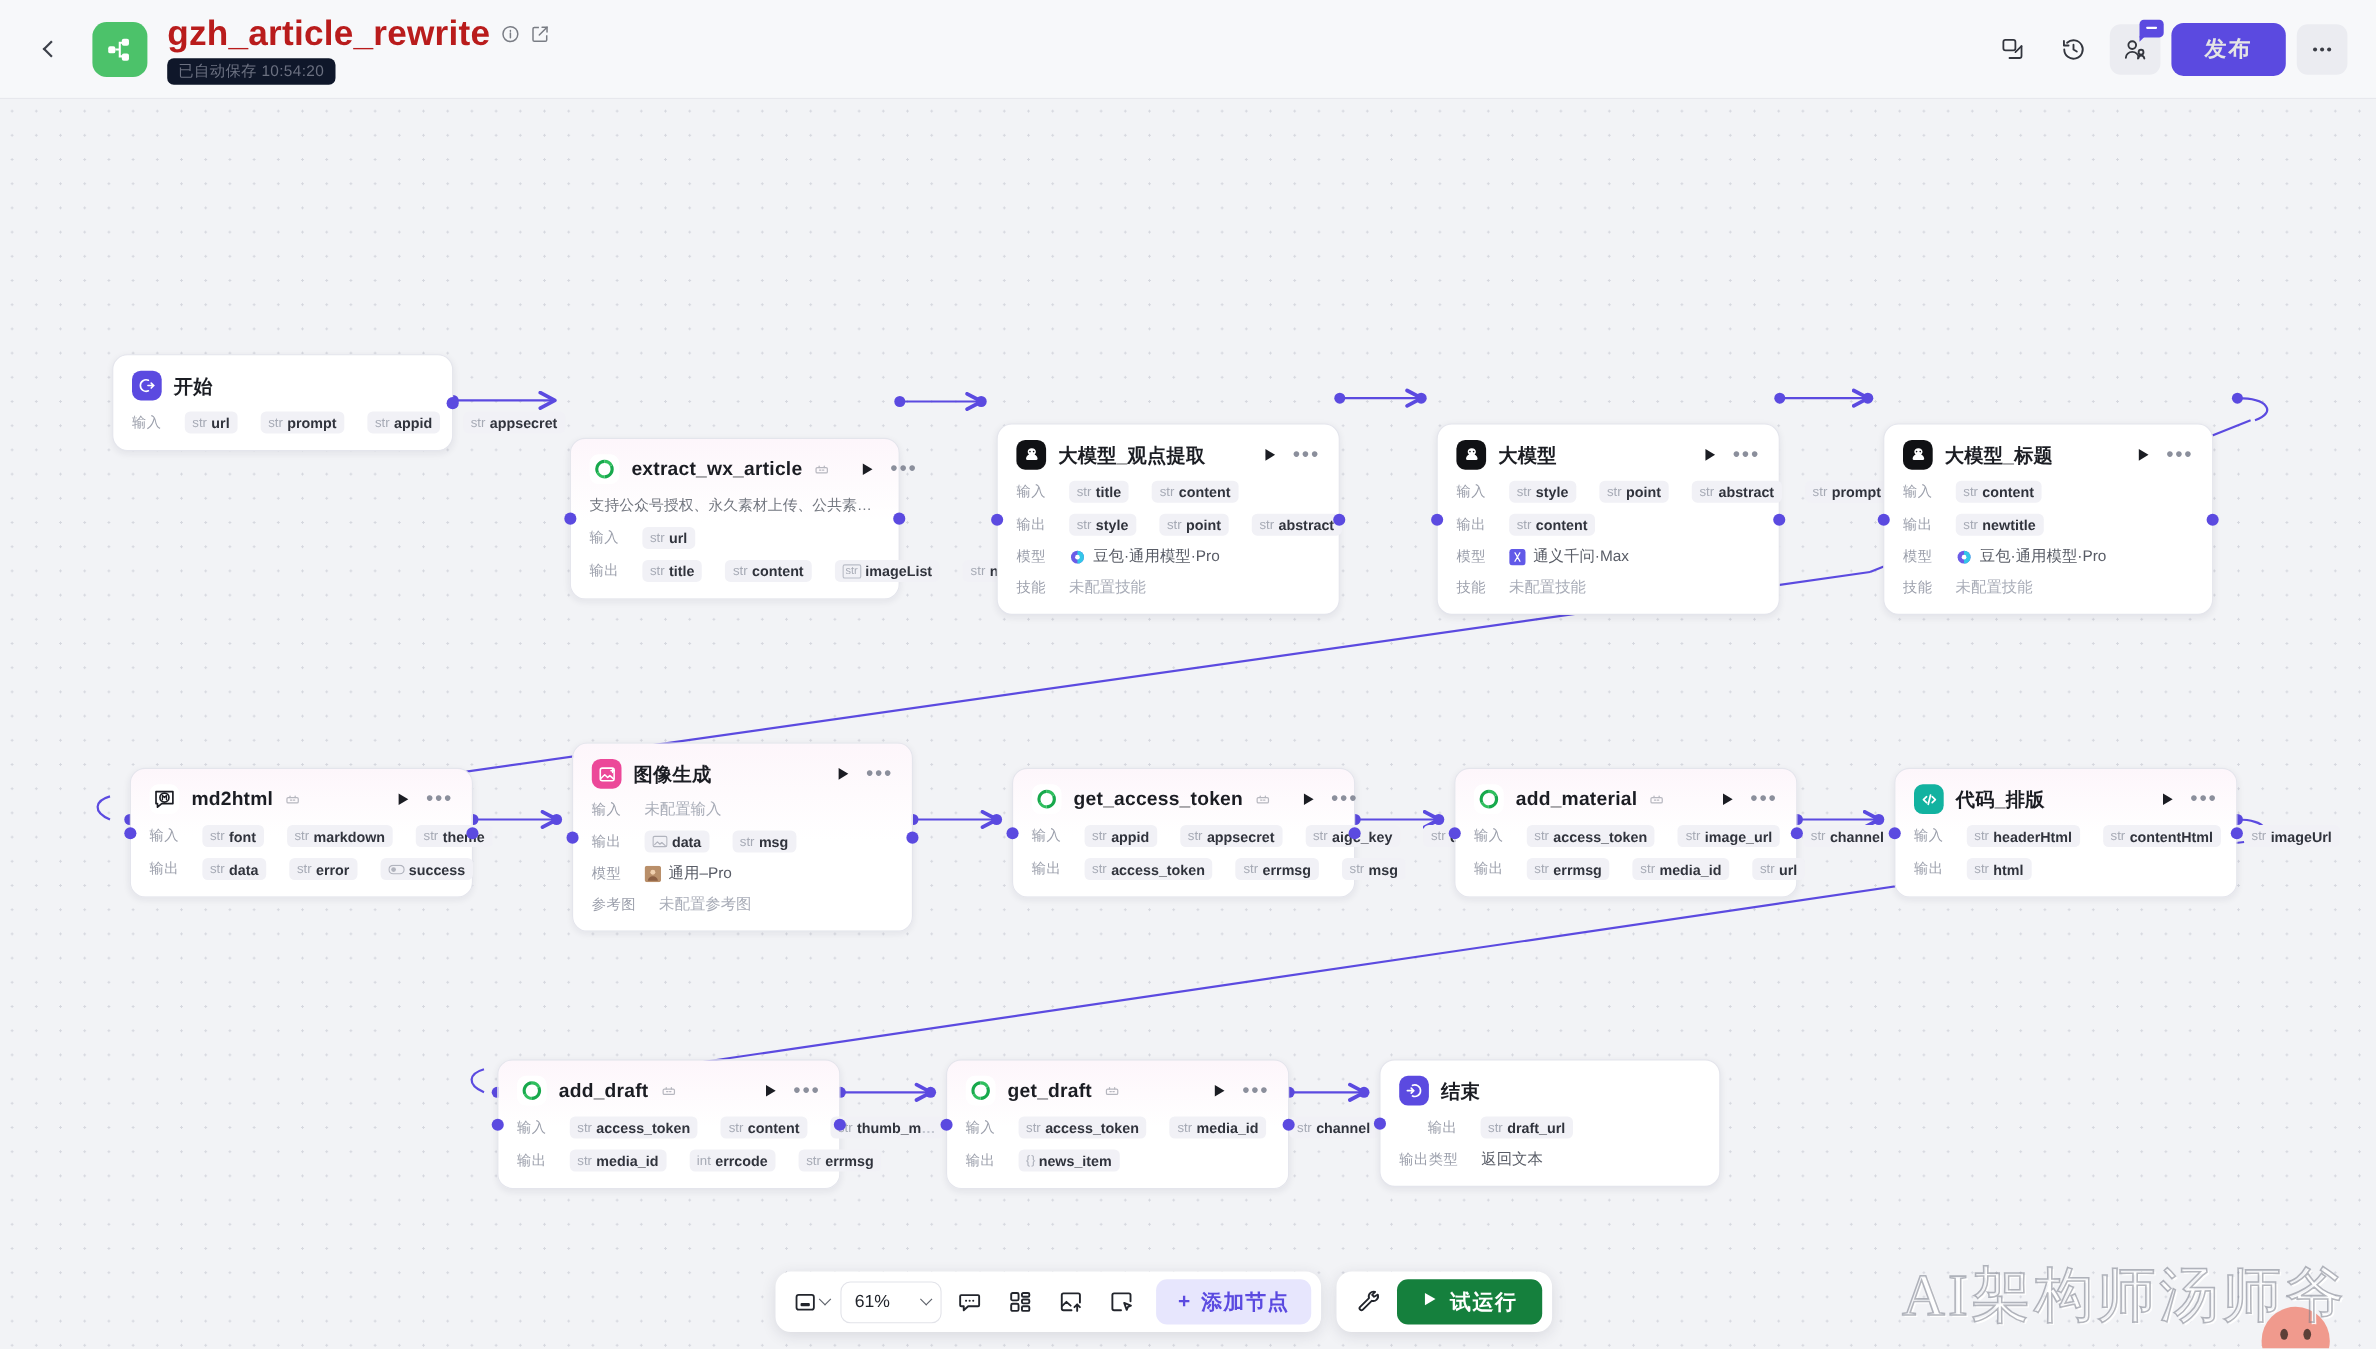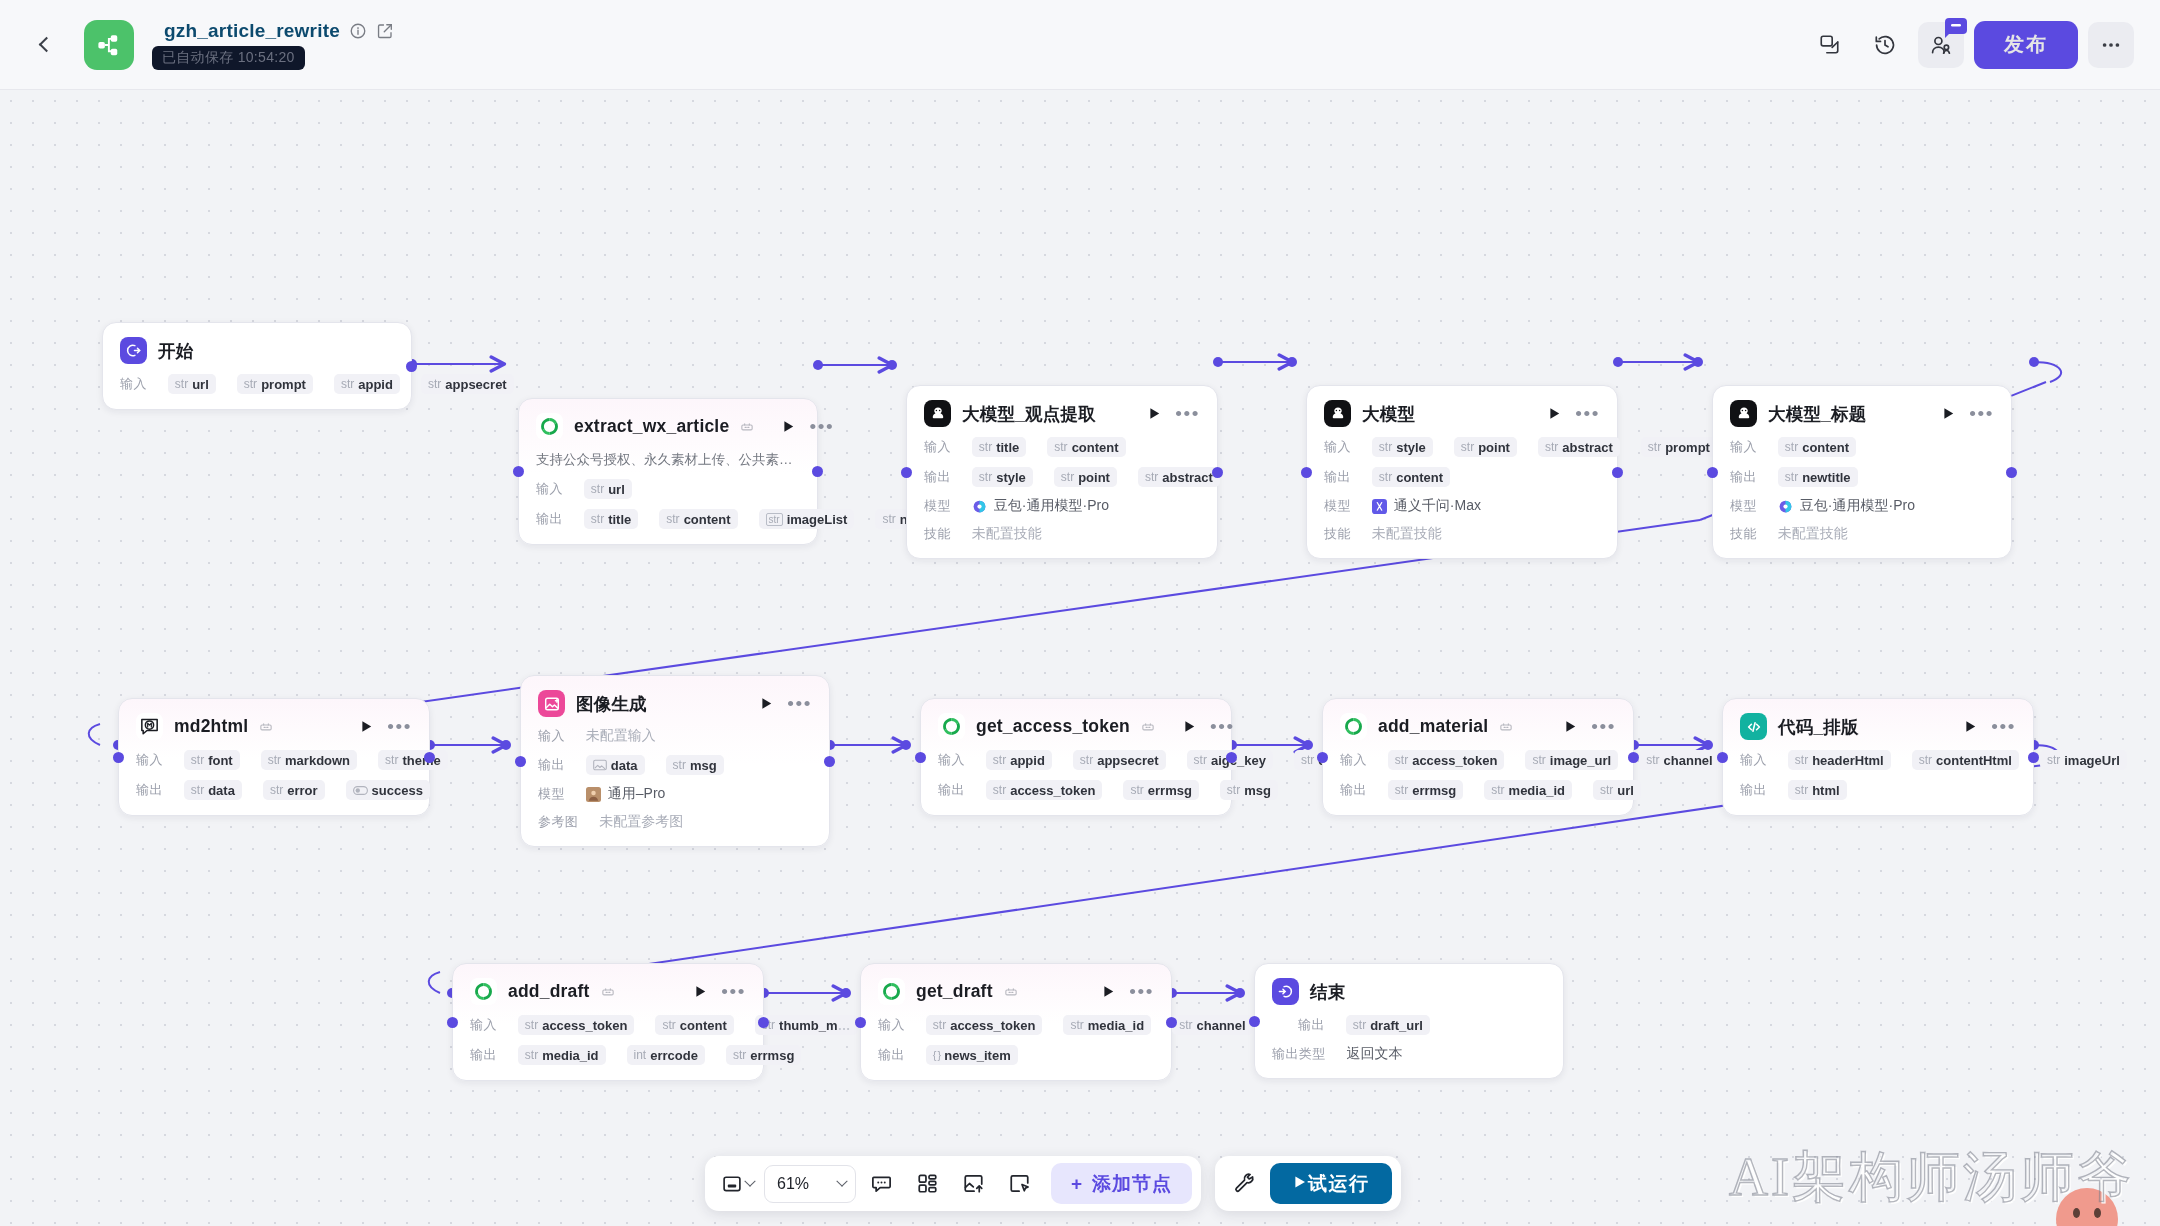--- a/index.html
+++ b/index.html
@@ -25,21 +25,21 @@
     cursor: pointer; border-radius: 8px;
   }
   .chev { width: 11px; height: 11px; border-left: 2.2px solid #3c4049; border-bottom: 2.2px solid #3c4049; transform: rotate(45deg); }
   #app-logo {
     width: 50px; height: 50px; border-radius: 13px; margin-left: 18px;
     background: #4cc26a; display: flex; align-items: center; justify-content: center;
     flex: none;
   }
   #title-wrap { margin-left: 18px; display: flex; flex-direction: column; justify-content: center; gap: 4px; }
   #title-line { display: flex; align-items: center; gap: 9px; }
-  #app-title { font-size: 19px; font-weight: 700; letter-spacing: .2px; color: #0c4a6e; margin-left: 12px; }
+  #app-title { font-size: 32px; font-weight: 700; letter-spacing: .2px; color: #b91c1c; }
   .hicon { cursor: pointer; opacity: .72; display: flex; align-items: center; }
   #save-status {
     align-self: flex-start;
     font-size: 14px; color: #6b7080; background: #0f172a;
     padding: 3px 10px; border-radius: 6px; letter-spacing: .3px;
   }
   #topbar-right { margin-left: auto; display: flex; align-items: center; gap: 10px; padding-right: 26px; }
   .tb-icon-btn {
     width: 46px; height: 46px; border-radius: 10px; background: transparent;
     display: flex; align-items: center; justify-content: center; cursor: pointer; position: relative;
@@ -127,23 +127,23 @@
     width: 92px; height: 38px; border: 1px solid #e2e3e9; border-radius: 9px;
     padding: 0 9px 0 12px; cursor: pointer; margin-left: 2px;
   }
   #zoom-value { font-size: 16px; color: #22252c; font-weight: 400; }
   #add-node-btn {
     background: #e7e6fd; color: #5b4ae0; font-size: 19px; font-weight: 700;
     height: 41px; padding: 0 20px; border-radius: 10px; display: flex; align-items: center;
     gap: 9px; cursor: pointer; margin-left: 7px; letter-spacing: 1px; border: none;
   }
   #run-btn {
-    background: #0369a1; color: #fff; font-size: 19px; font-weight: 700;
+    background: #15803d; color: #fff; font-size: 19px; font-weight: 700;
     height: 41px; padding: 12px 22px; border-radius: 10px; display: flex; align-items: center;
-    cursor: pointer; border: none; letter-spacing: 1.5px;
+    gap: 10px; cursor: pointer; border: none; letter-spacing: 1.5px;
   }
   .caret { width: 8px; height: 8px; border-right: 1.8px solid #5c6069; border-bottom: 1.8px solid #5c6069; transform: rotate(45deg) translate(-2px,-2px); }
 
   
   #watermark {
     position: absolute; right: 26px; bottom: 12px;
     font-size: 54px; font-weight: 400; letter-spacing: 3px;
     color: transparent; -webkit-text-stroke: 1.4px rgba(120,124,136,.55);
     text-shadow: 2px 2px 0 rgba(255,255,255,.9);
     font-family: "Liberation Serif", "DejaVu Serif", serif;

